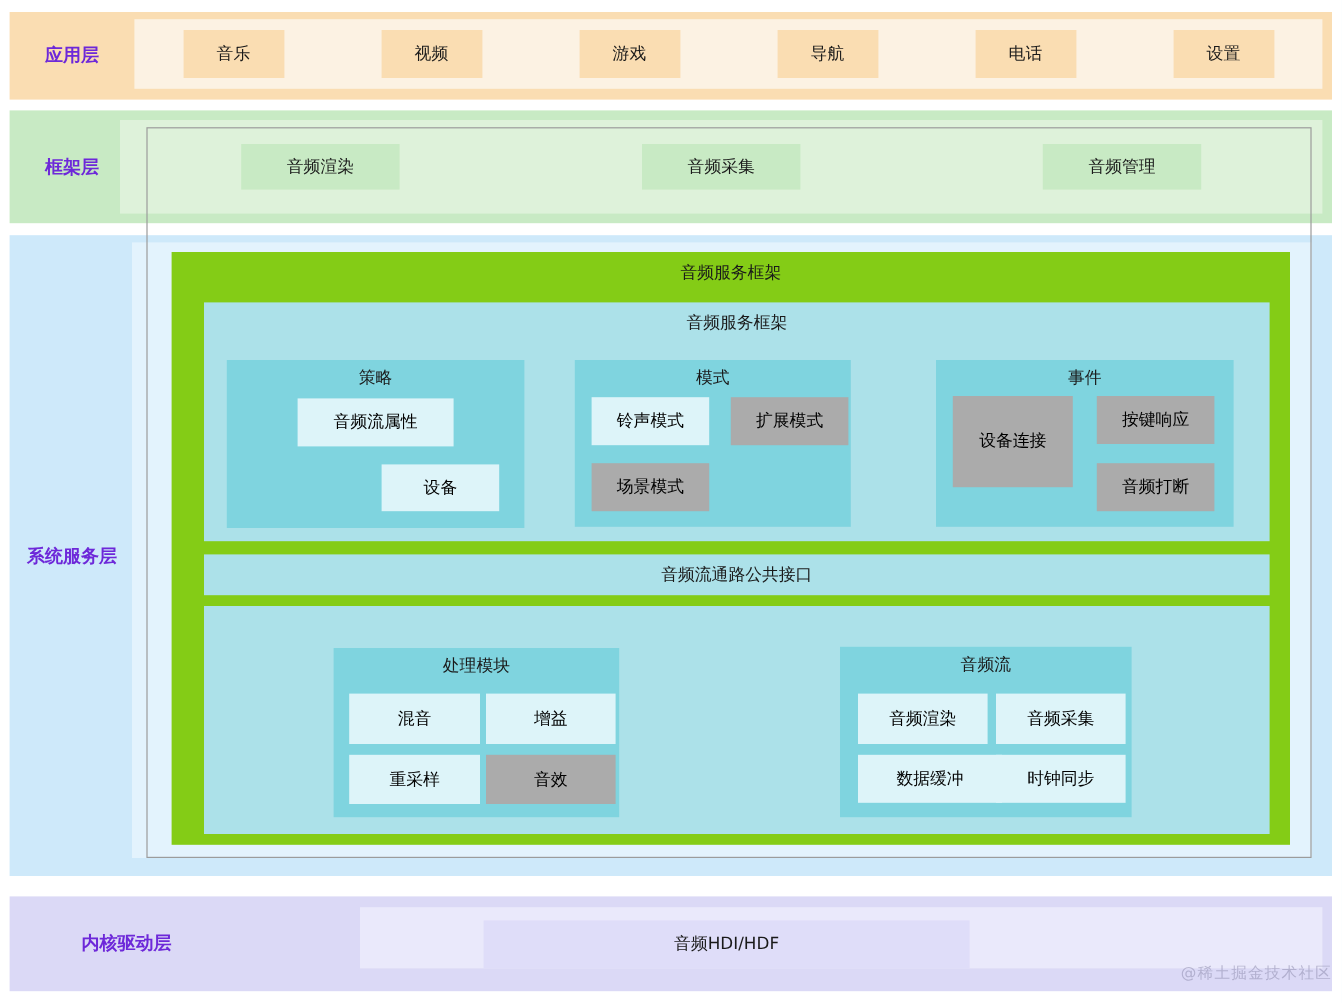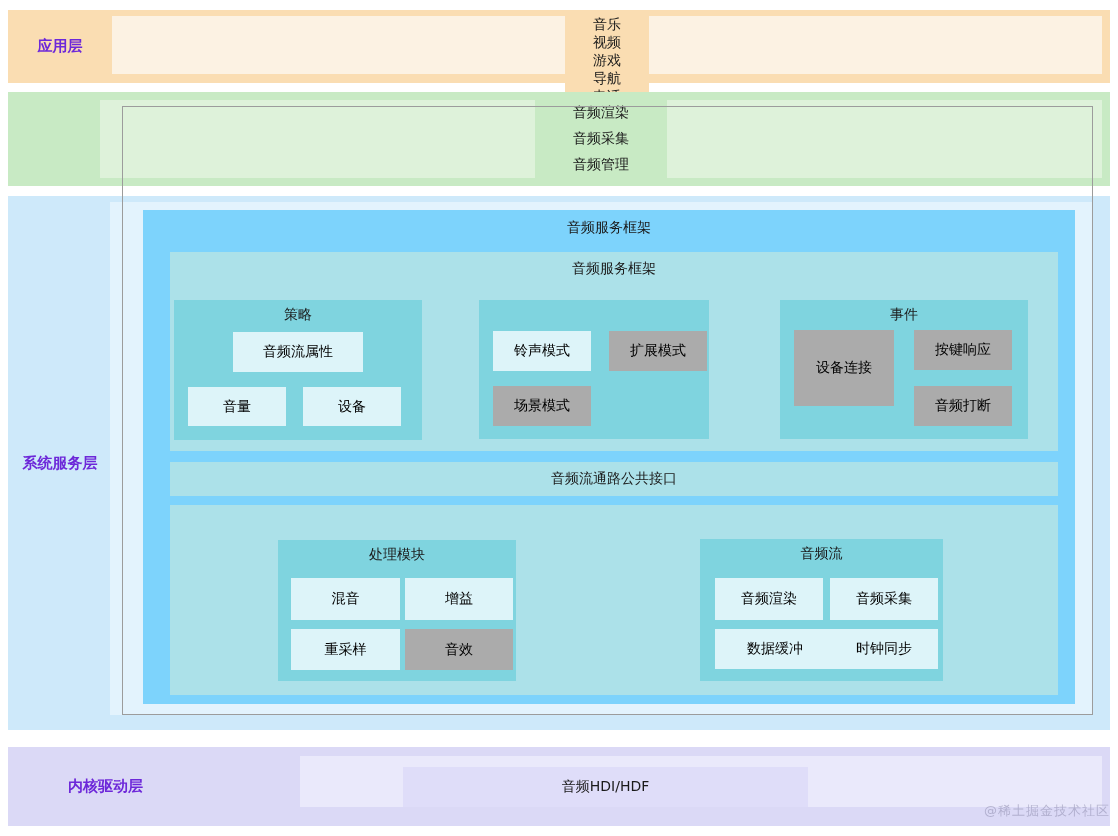--- a/index.html
+++ b/index.html
@@ -11,43 +11,43 @@
   .band-app    { top:10px;  height:73px; background:#faddb2; }
   .band-frame  { top:92px;  height:94px; background:#c8eac4; }
   .band-system { top:196px; height:534px; background:#cee9fa; }
   .band-kernel { top:747px; height:79px;  background:#dbd9f6; }
 
   .layer-label { position:absolute; left:0; top:0; width:104px; height:100%;
                  display:flex; align-items:center; justify-content:center;
                  font-weight:bold; font-size:15px; color:#6d28d9; }
   .band-kernel .layer-label { width:195px; }
 
-  .strip { position:absolute; display:flex; align-items:center; justify-content:space-around;flex-direction:column; }
+  .strip { position:absolute; display:flex; align-items:center; justify-content:space-around; }
   .strip-app    { left:104px; right:8px; top:6px; bottom:9px; background:#fcf2e3; }
   .strip-frame  { left:92px;  right:8px; top:8px; bottom:8px; background:#def2da; }
   .strip-system { position:absolute; left:102px; top:6px; width:983px; height:513px; background:#e3f3fd; }
   .strip-kernel { position:absolute; left:292px; top:9px; width:802px; height:51px; background:#eae9fb; display:block; }
 
   .box { display:flex; align-items:center; justify-content:center; font-size:14px; }
   .box-app   { width:84px;  height:40px; background:#faddb2; }
   .box-frame { width:132px; height:38px; background:#c8eac4; }
 
   .outline-overlay { position:absolute; left:122px; top:106px; width:971px; height:609px;
                      border:1px solid #9c9c9c; pointer-events:none; }
 
-  .sf { position:absolute; left:135px; top:14px; width:932px; height:494px; background:#7dd3fc; }
+  .sf { position:absolute; left:135px; top:14px; width:932px; height:494px; background:#84cc16; }
   .panel-title { position:absolute; left:0; right:0; text-align:center; font-size:14px; }
   .sf > .panel-title { top:9px; }
 
   .mgmt { position:absolute; left:27px; top:42px; width:888px; height:199px; background:#ace1e9; }
   .mgmt > .panel-title, .svc > .panel-title { top:8px; }
 
   .grp { position:absolute; background:#7fd4df; }
   .grp > .panel-title { top:6px; }
-  .grp-policy { left:4px;  top:48px; width:248px; height:140px; }
+  .grp-policy { left:19px;  top:48px; width:248px; height:140px; }
   .grp-mode   { left:309px; top:48px; width:230px; height:139px; }
   .grp-event  { left:610px; top:48px; width:248px; height:139px; }
 
   .ibox { position:absolute; display:flex; align-items:center; justify-content:center;
           font-size:14px; color:#000; }
   .pale { background:#ddf4f9; }
   .gray { background:#ababab; }
 
   .bar { position:absolute; left:27px; top:252px; width:888px; height:34px; background:#ace1e9;
          display:flex; align-items:center; justify-content:center; font-size:14px; }
@@ -74,45 +74,46 @@
       <div class="box box-app">音乐</div>
       <div class="box box-app">视频</div>
       <div class="box box-app">游戏</div>
       <div class="box box-app">导航</div>
       <div class="box box-app">电话</div>
       <div class="box box-app">设置</div>
     </div>
   </div>
 
   <div class="band band-frame">
+    <div class="layer-label">框架层</div>
     <div class="strip strip-frame">
       <div class="box box-frame">音频渲染</div>
       <div class="box box-frame">音频采集</div>
       <div class="box box-frame">音频管理</div>
     </div>
   </div>
 
   <div class="band band-system">
     <div class="layer-label">系统服务层</div>
     <div class="strip-system"></div>
 
     <div class="sf">
       <div class="panel-title">音频服务框架</div>
 
       <div class="mgmt">
         <div class="panel-title">音频服务框架</div>
 
         <div class="grp grp-policy">
           <div class="panel-title">策略</div>
           <div class="ibox pale" style="left:59px; top:32px; width:130px; height:40px;">音频流属性</div>
-          <div class="ibox pale" style="left:14px; top:87px; width:98px; height:39px;">音量</div>
           <div class="ibox pale" style="left:129px; top:87px; width:98px; height:39px;">设备</div>
         </div>
 
         <div class="grp grp-mode">
+          <div class="panel-title">模式</div>
           <div class="ibox pale" style="left:14px; top:31px; width:98px; height:40px;">铃声模式</div>
           <div class="ibox gray" style="left:130px; top:31px; width:98px; height:40px;">扩展模式</div>
           <div class="ibox gray" style="left:14px; top:86px; width:98px; height:40px;">场景模式</div>
         </div>
 
         <div class="grp grp-event">
           <div class="panel-title">事件</div>
           <div class="ibox gray" style="left:14px; top:30px; width:100px; height:76px;">设备连接</div>
           <div class="ibox gray" style="left:134px; top:30px; width:98px; height:40px;">按键响应</div>
           <div class="ibox gray" style="left:134px; top:86px; width:98px; height:40px;">音频打断</div>

